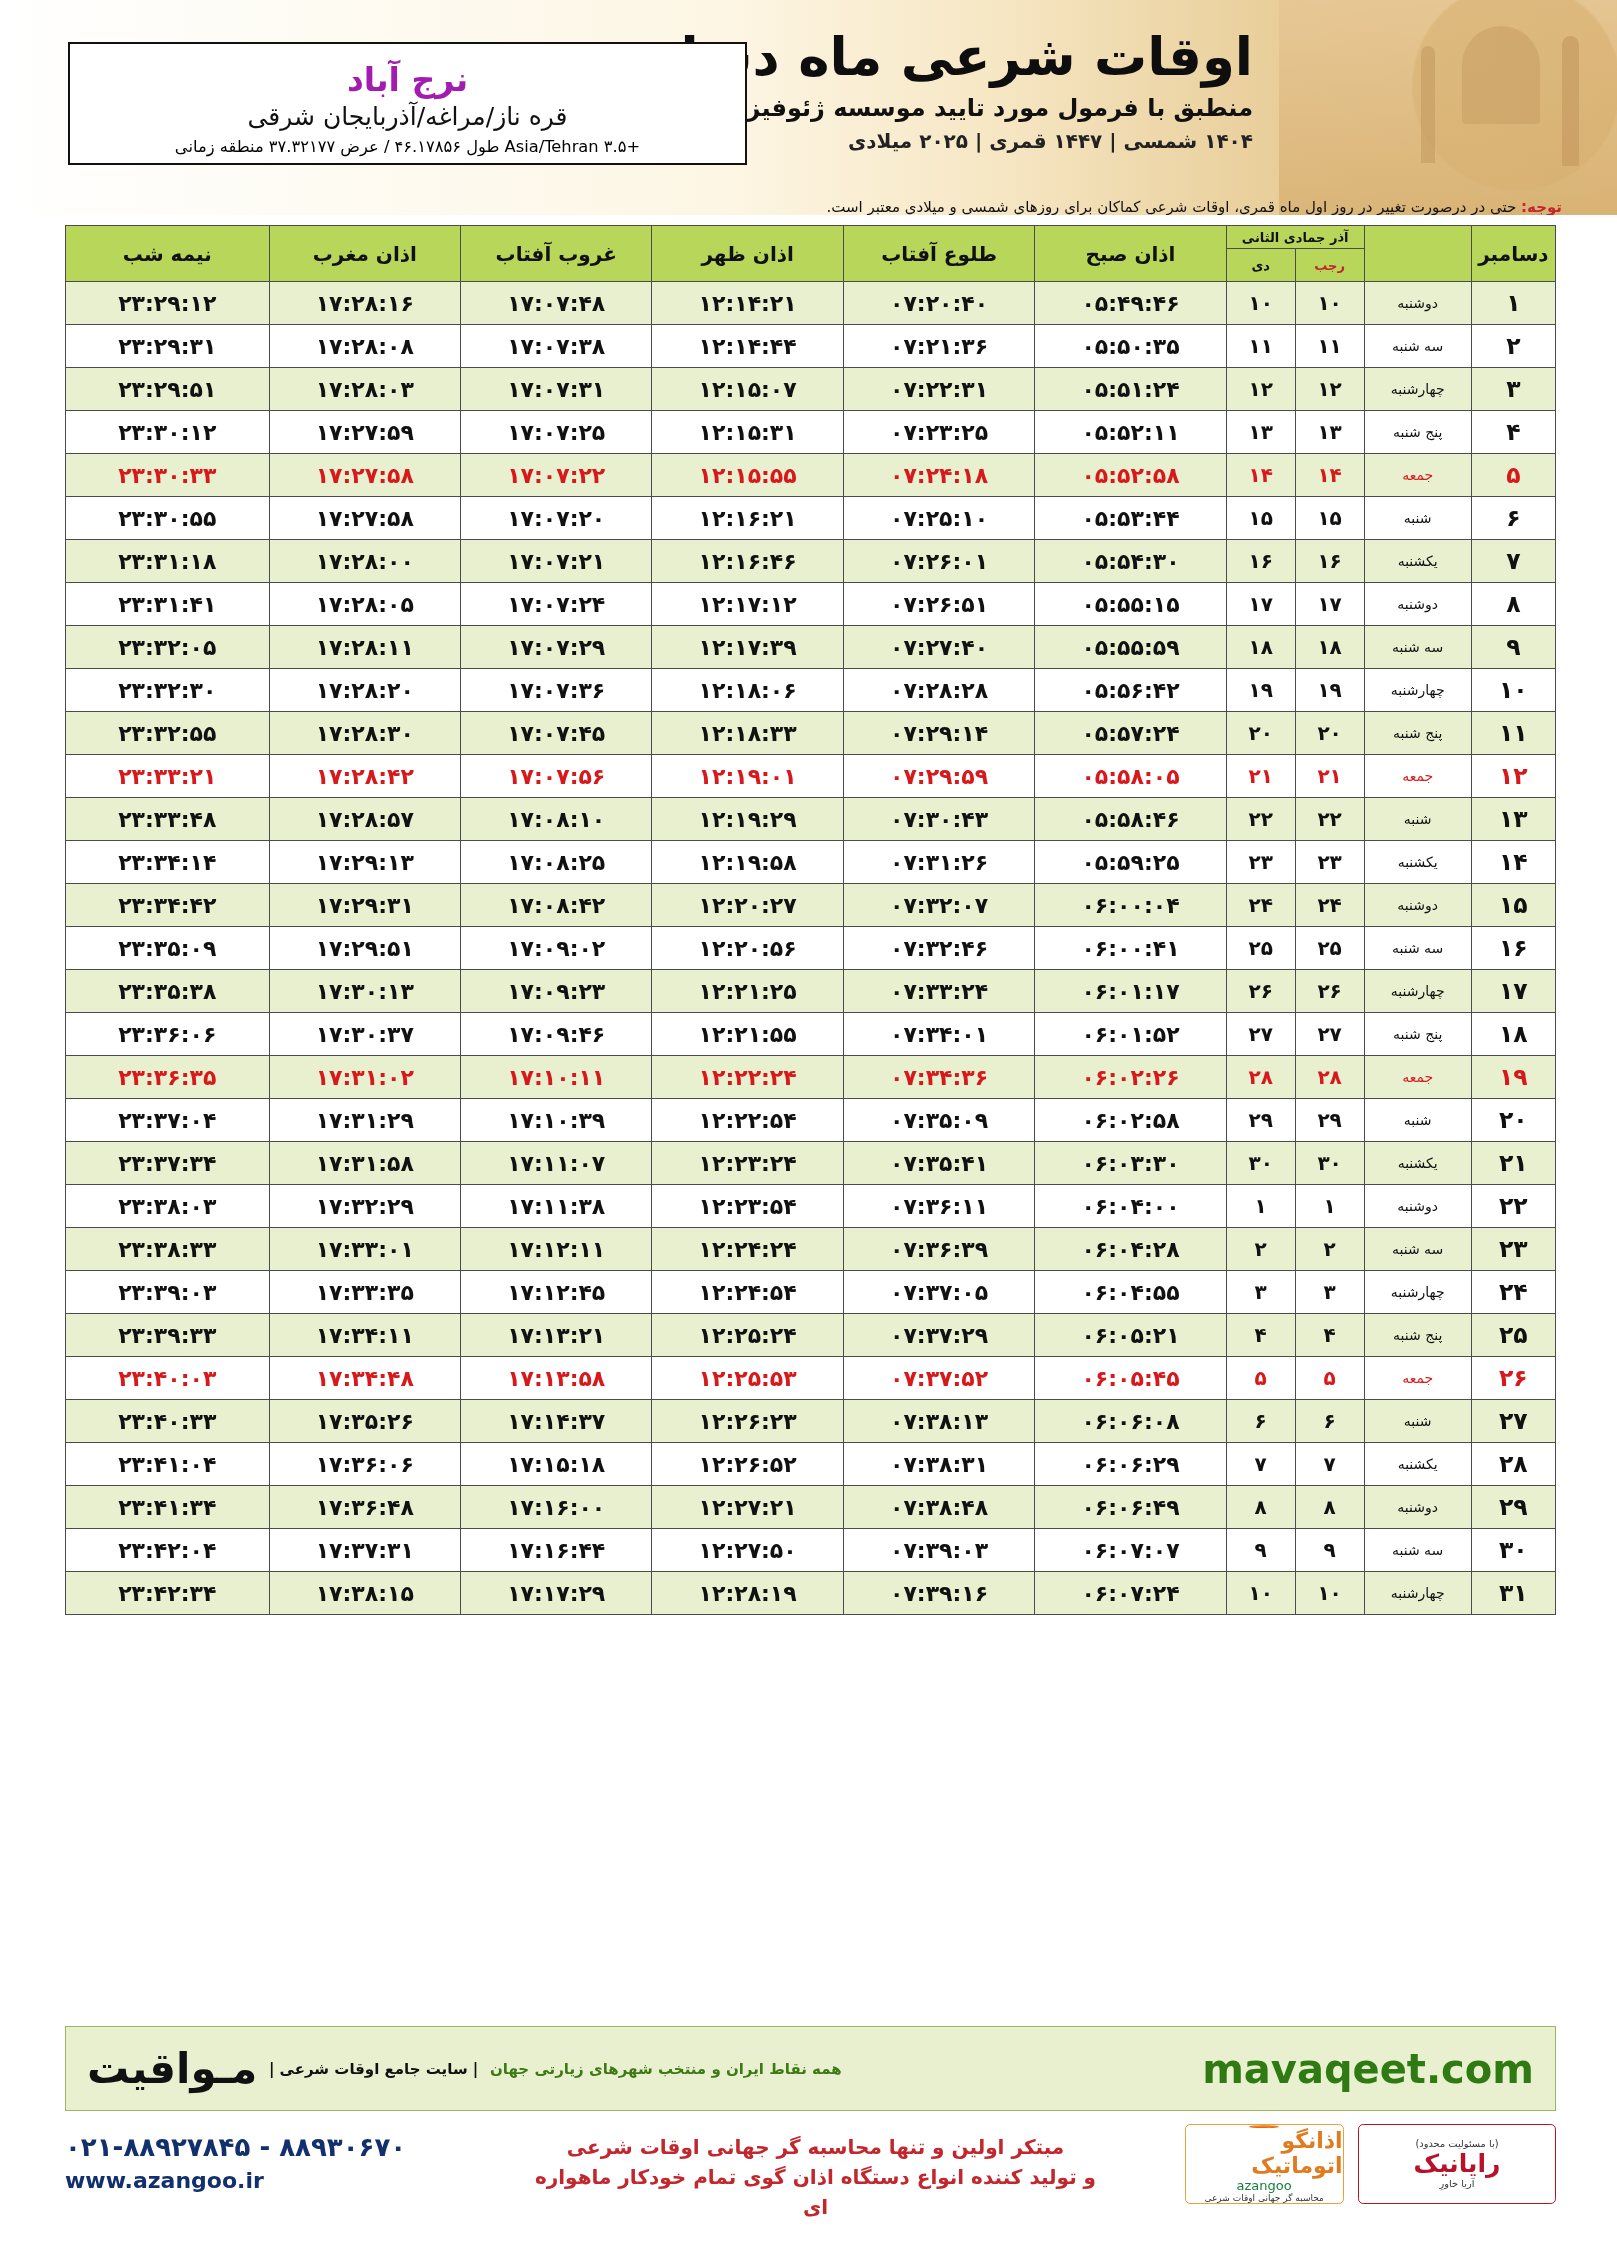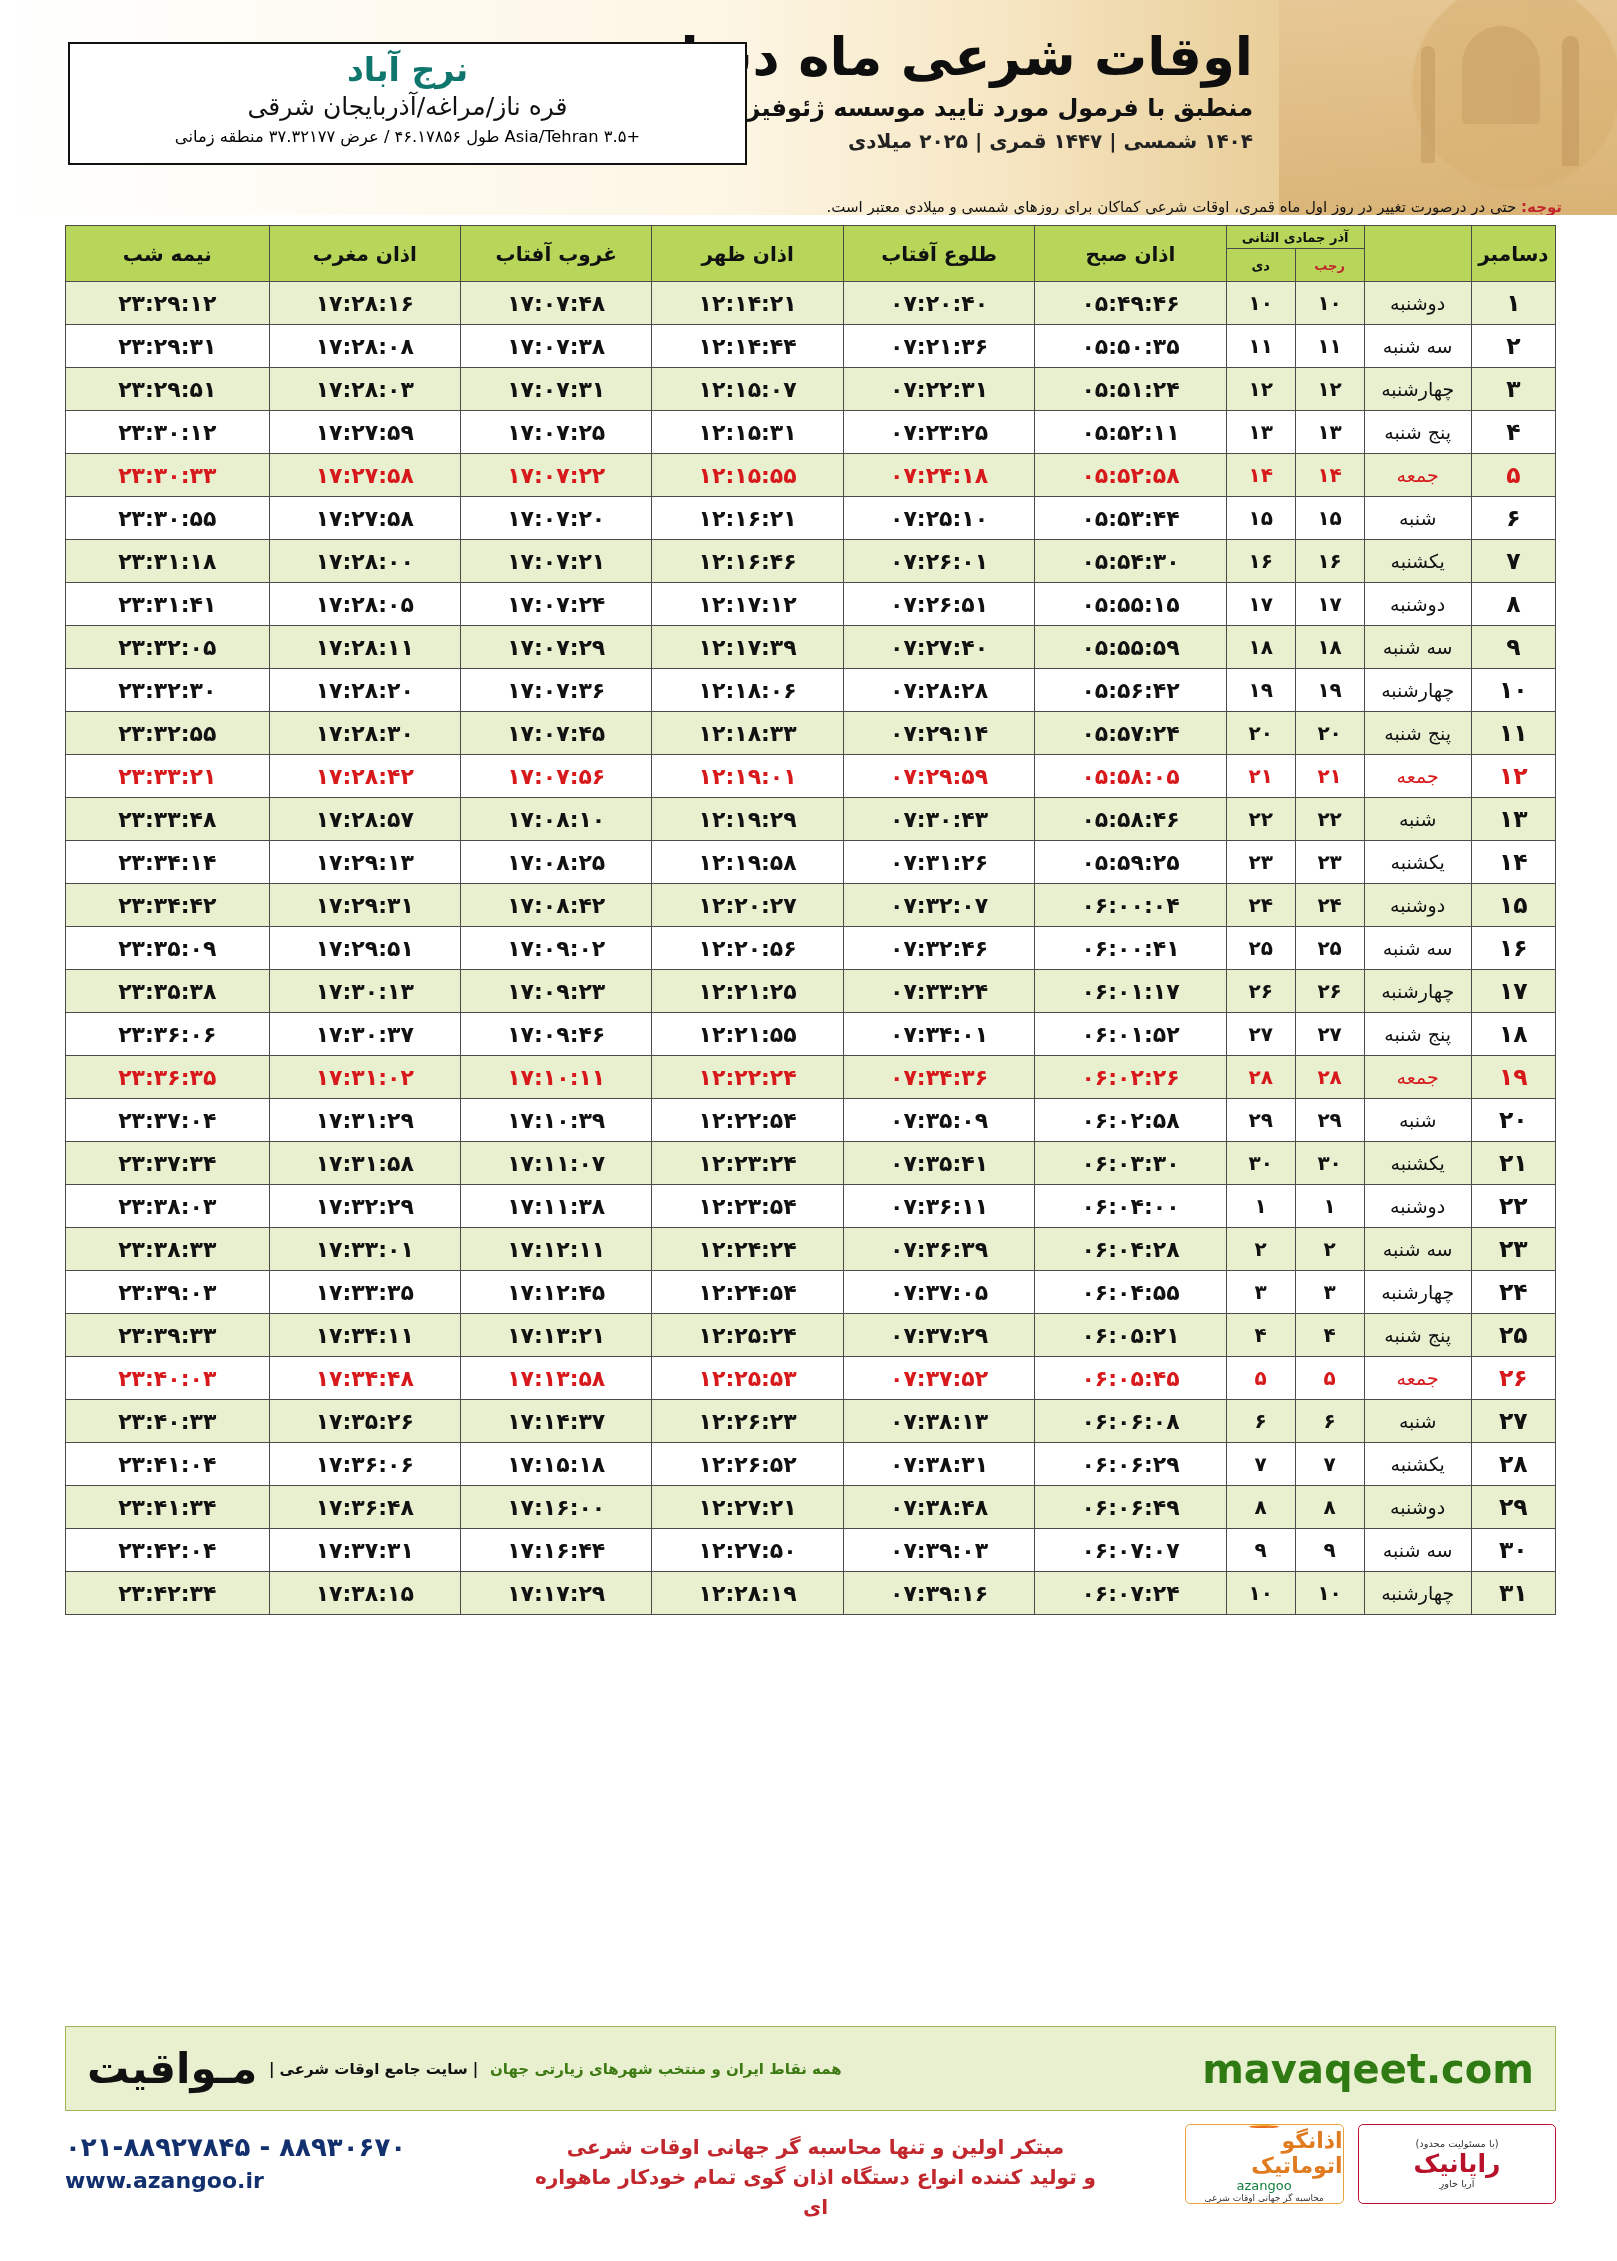--- a/index.html
+++ b/index.html
@@ -50,21 +50,21 @@
   }
   .sub-title2{
     font-size:20px;color:#222;margin-top:7.8px;font-weight:bold;
   }
 
   
   .loc-box{
     position:absolute;left:68px;top:42px;width:679px;height:123px;
     border:2px solid #111;background:#fff;text-align:center;box-sizing:border-box;
   }
-  .loc-name{font-size:33px;font-weight:bold;color:#0f766e;margin-top:6px;}
+  .loc-name{font-size:33px;font-weight:bold;color:#a21caf;margin-top:16px;}
   .loc-sub{font-size:25px;color:#111;margin-top:2.6px;}
   .loc-coord{font-size:16.3px;color:#000000;margin-top:6.5px;direction:ltr;}
 
   .note-line{
     position:absolute;left:68px;top:198px;width:1494px;text-align:right;
     font-size:15px;color:#111;
   }
   .note-line .note-red{color:#c1272d;font-weight:bold;}
 
   
@@ -79,21 +79,21 @@
   .hdr-split .top{flex:0 0 22px;display:flex;align-items:center;justify-content:center;font-size:13px;border-bottom:1.3px solid #4b4b4b;}
   .hdr-split .bot{flex:1;display:flex;}
   .hdr-split .bot div{flex:1;display:flex;align-items:center;justify-content:center;font-size:13px;}
   .hdr-split .bot div+div{border-right:1.3px solid #4b4b4b;}
   .hdr-split .bot .rajab{color:#c1272d;}
 
   tbody td{height:40px;font-size:22px;color:#111;font-weight:bold;}
   tbody tr:nth-child(odd) td{background:#e8f0cf;}
   tbody tr:nth-child(even) td{background:#ffffff;}
   td.daynum{font-size:23.5px;}
-  td.weekday{font-size:19px;font-weight:normal;}
+  td.weekday{font-size:14px;font-weight:normal;}
   td.hijri,td.shamsi{font-size:20px;}
   tr.friday td{color:#d7191c;}
   tr.friday td.weekday{color:#d7191c;}
 
   col.c-gregorian{width:77px;}
   col.c-weekday{width:98px;}
   col.c-shamsi{width:63px;}
   col.c-hijri{width:63px;}
   col.c-sobh{width:175px;}
   col.c-tolu{width:175px;}

